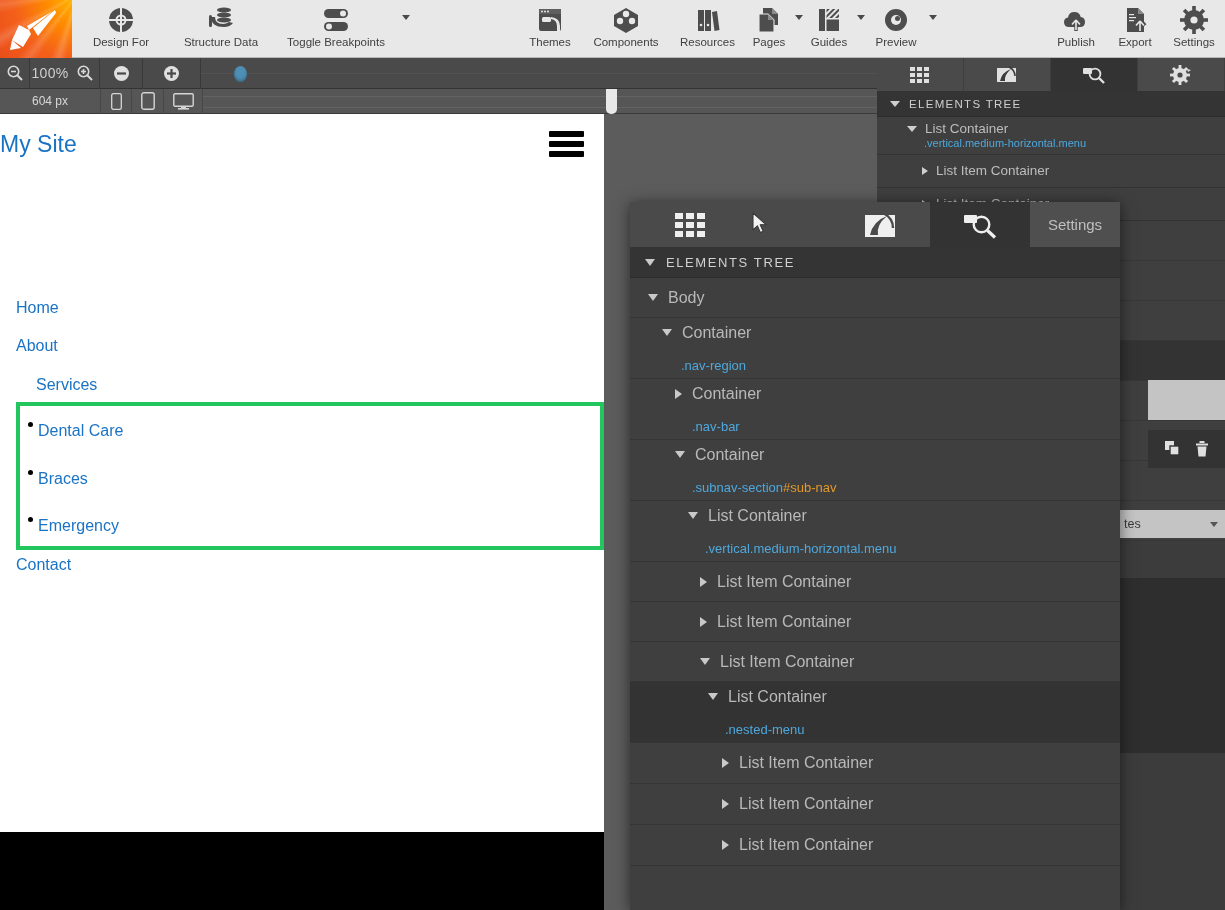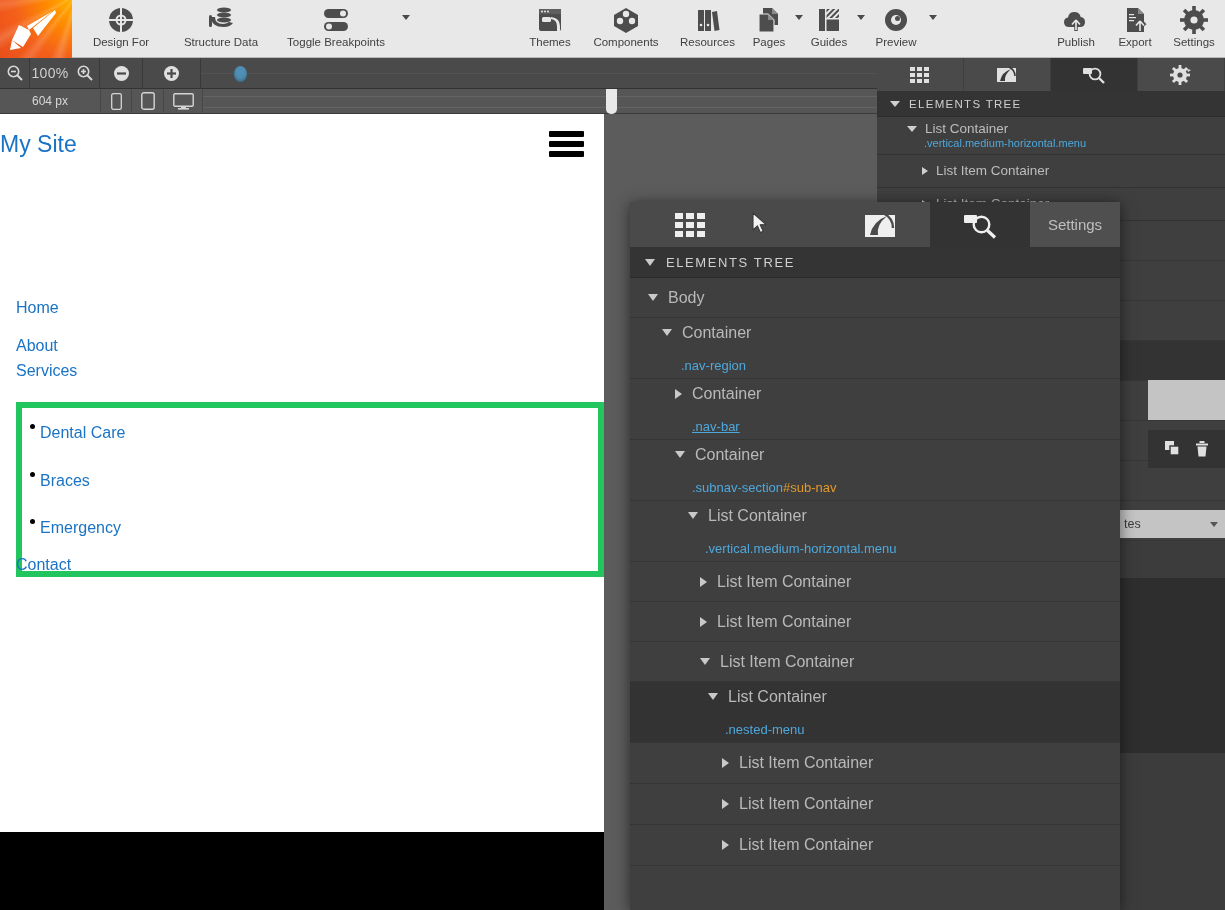--- a/index.html
+++ b/index.html
@@ -94,24 +94,24 @@
   #site-title{
     position:absolute; left:0; top:17px; font-size:23px; color:#1a73c4;
     font-family:"Liberation Sans", sans-serif; font-weight:400;
   }
   #hamburger{position:absolute; right:20px; top:17px; width:35px;}
   #hamburger span{display:block;height:6px;background:#000;margin-bottom:4px;border-radius:1px;}
   .nav-link{
     position:absolute; left:16px; font-size:16px; color:#1a73c4;
     font-family:"Liberation Sans", sans-serif;
   }
-  #nav-home{top:185px;} #nav-about{top:223px;} #nav-services{top:248px;} #nav-contact{top:442px;}
+  #nav-home{top:185px;} #nav-about{top:223px;} #nav-services{top:262px;margin-left:20px;} #nav-contact{top:442px;}
   #nested-box{
-    position:absolute; left:16px; top:288px; width:588px; height:175px;
-    border:6px solid #22c55e;
+    position:absolute; left:16px; top:288px; width:588px; height:148px;
+    border:4px solid #22c55e;
   }
   .sub-item{position:absolute; left:18px; font-size:16px; color:#1a73c4;}
   .sub-bullet{position:absolute; left:-10px; width:5px;height:5px;border-radius:50%;background:#000;}
   #sub-dental{top:16px;} #sub-braces{top:64px;} #sub-emergency{top:111px;}
 
   
   #rightpanel{
     position:absolute; left:877px; top:58px; width:348px; height:852px; background:#3c3c3c;
   }
   .tabbar{display:flex; height:33px; background:#4a4a4a;}
@@ -631,21 +631,21 @@
     <div class="r2" style="padding-left:19px;">
       <span>.nav-region</span>
     </div>
   </div>
 
   <div class="fp-row" style="height:61px;padding-left:45px;">
     <div class="r1">
       <span class="fp-tri-r"></span>
       <span>Container</span>
     </div>
-    <div class="r2" style="padding-left:17px;text-decoration:underline;">
+    <div class="r2" style="padding-left:17px;">
       <span>.nav-bar</span>
     </div>
   </div>
 
   <div class="fp-row" style="height:61px;padding-left:45px;">
     <div class="r1">
       <span class="fp-tri-d"></span>
       <span>Container</span>
     </div>
     <div class="r2" style="padding-left:17px;">

